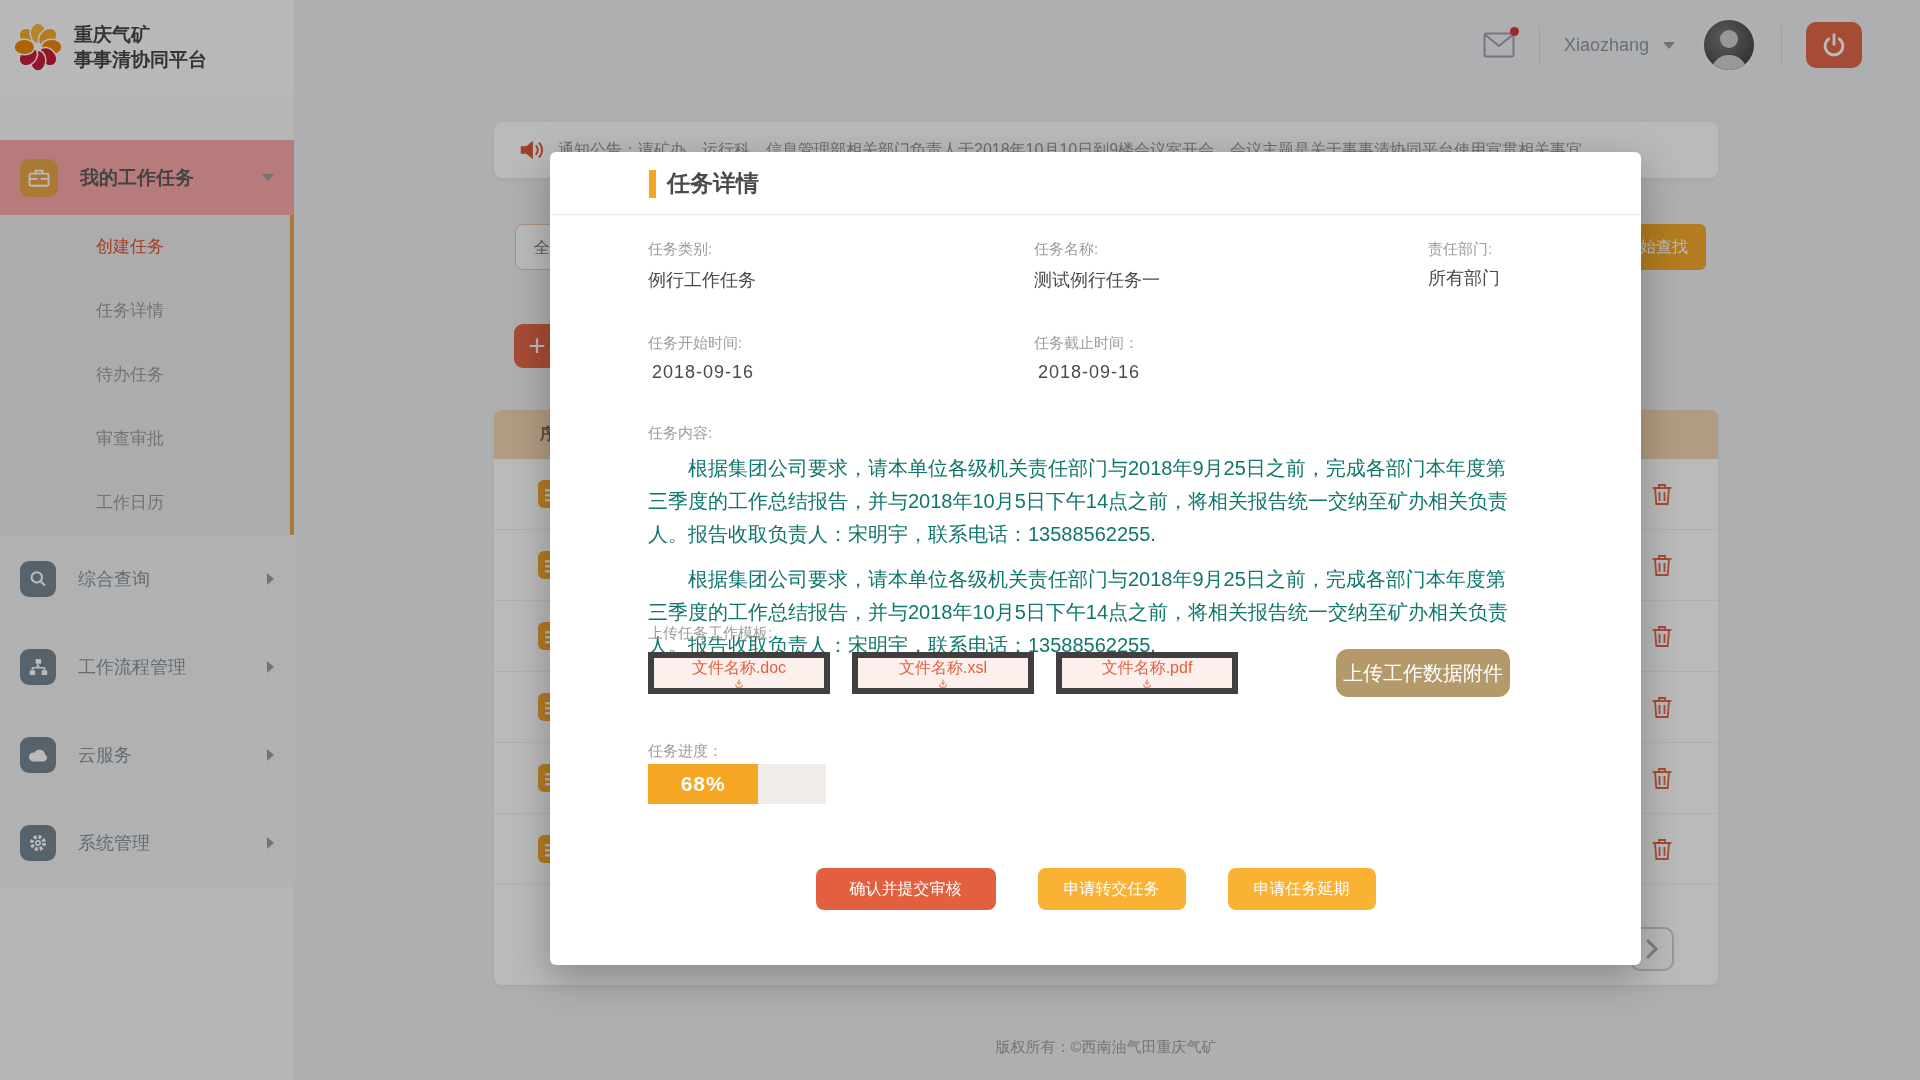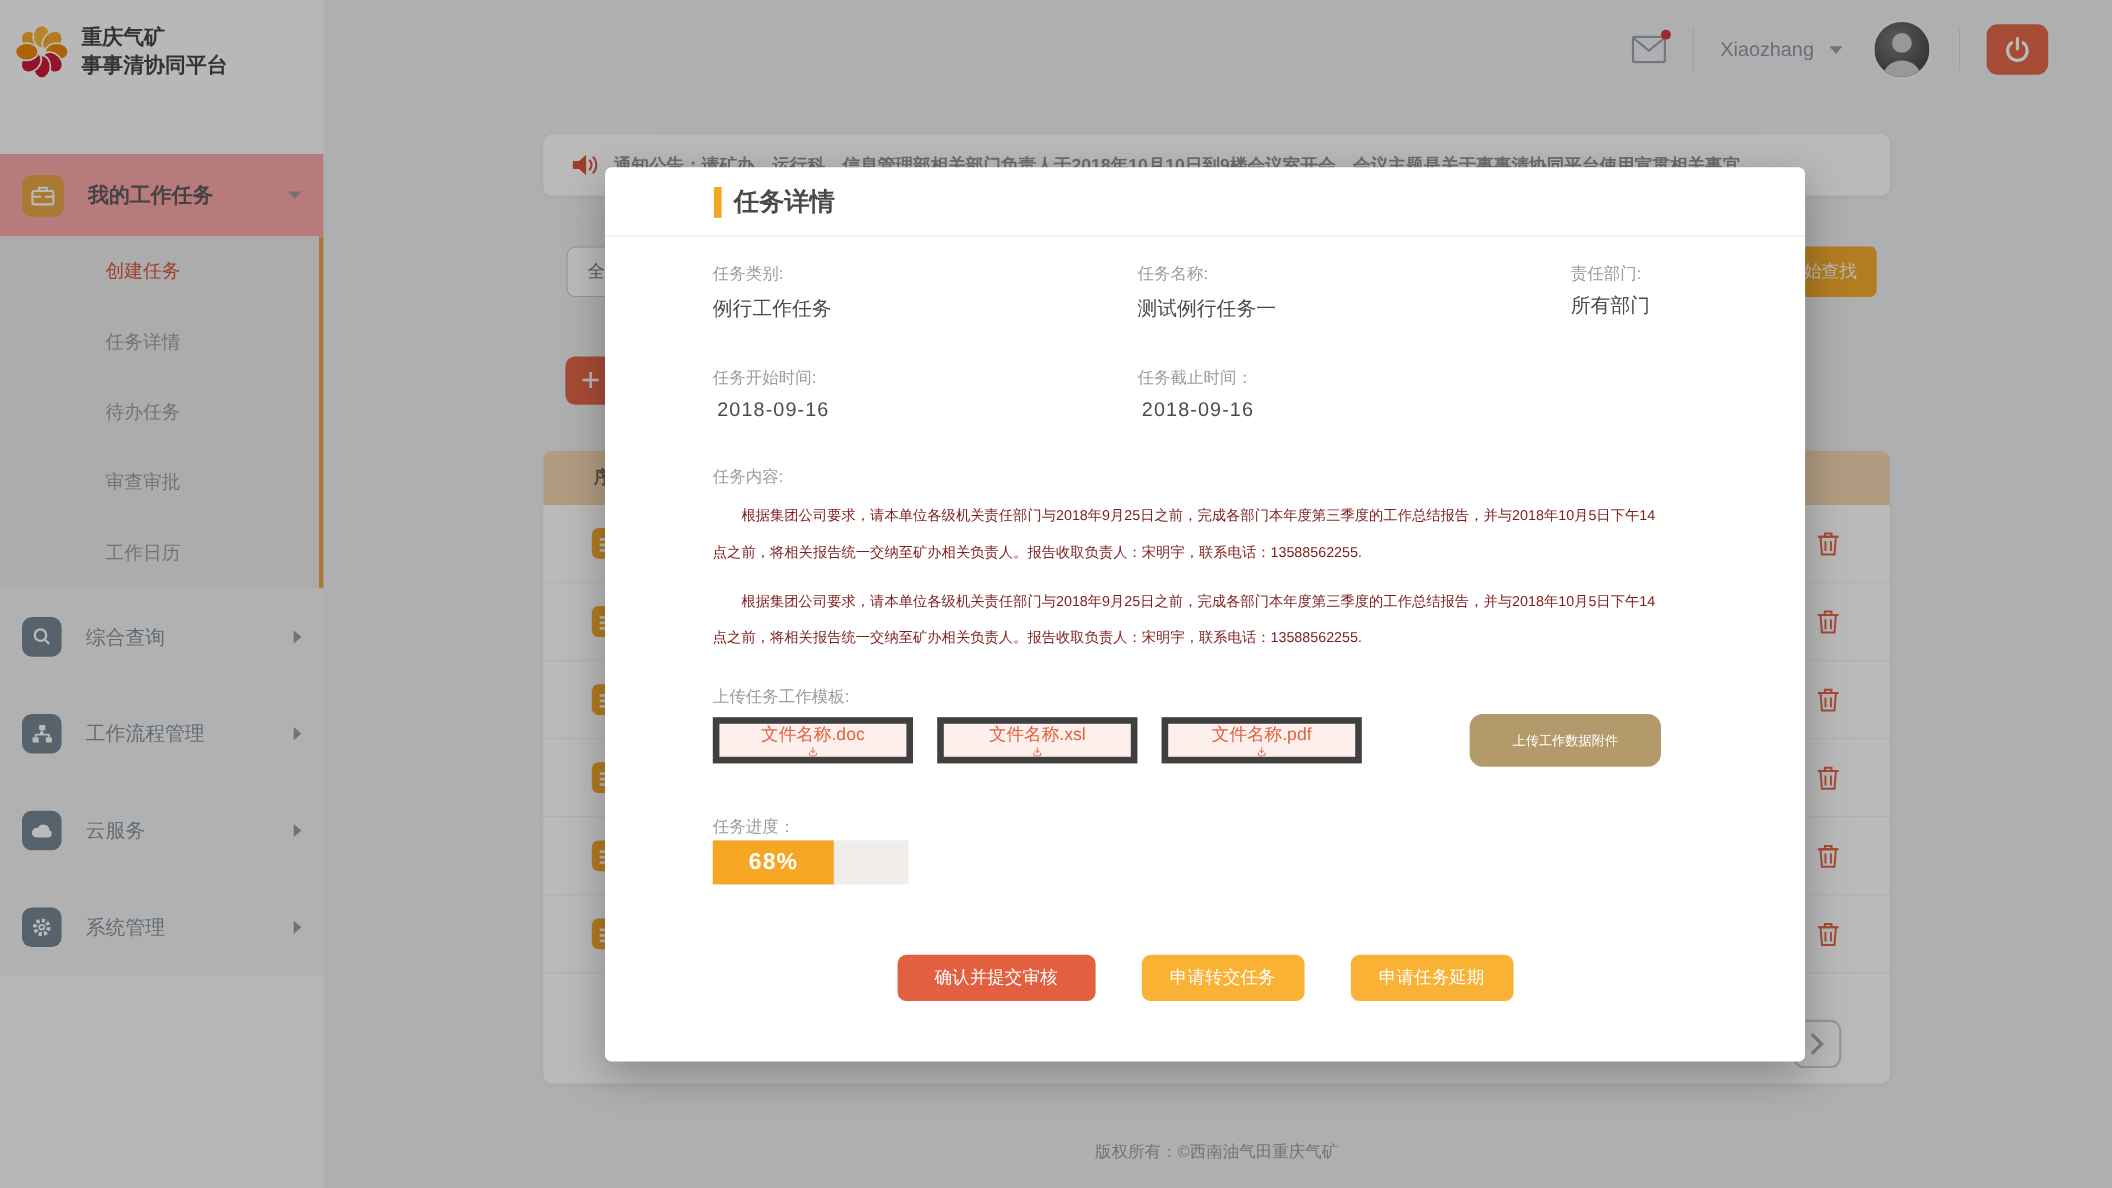--- a/index.html
+++ b/index.html
@@ -31,21 +31,21 @@
   .vdiv{width:1px;height:38px;background:#d8d8d8;margin:0 24px;}
   .username{font-size:18px;color:#8d9397;}
   .u-caret{margin-left:14px;}
   .avatar{width:50px;height:50px;border-radius:50%;overflow:hidden;background:radial-gradient(circle at 40% 35%,#777,#2e2e2e);border:3px solid #f2f2f2;box-sizing:content-box;margin-left:26px;}
   .power-btn{width:56px;height:46px;border-radius:10px;background:#E2603F;display:flex;align-items:center;justify-content:center;cursor:pointer;}
 
   
   .content{position:absolute;left:494px;top:0;width:1224px;height:1080px;}
   .banner{position:absolute;left:0;top:122px;width:1224px;height:56px;background:#fff;border-radius:8px;
           box-shadow:0 2px 6px rgba(0,0,0,.06);display:flex;align-items:center;padding:0 24px;box-sizing:border-box;}
-  .banner-text{margin-left:14px;font-size:16px;color:#8b9398;white-space:nowrap;overflow:hidden;flex:1;font-weight:bold;}
+  .banner-text{margin-left:14px;font-size:16px;color:#8b9398;white-space:nowrap;overflow:hidden;flex:1;}
   .filter-box{position:absolute;left:21px;top:224px;width:180px;height:46px;background:#fff;border:1px solid #f0c0ab;
               border-radius:8px;line-height:46px;padding-left:18px;box-sizing:border-box;font-size:16px;color:#777;}
   .search-btn{position:absolute;left:1112px;top:224px;width:100px;height:46px;background:#F5A623;border:none;border-radius:6px;
               color:#fff;font-size:16px;cursor:pointer;font-family:inherit;}
   .add-btn{position:absolute;left:20px;top:324px;width:46px;height:44px;background:#E2603F;border:none;border-radius:9px;
            color:#fff;font-size:30px;line-height:40px;cursor:pointer;font-family:inherit;}
   .table-card{position:absolute;left:0;top:410px;width:1224px;height:575px;background:#fff;border-radius:8px;box-shadow:0 2px 6px rgba(0,0,0,.06);}
   .thead{height:49px;background:#F2D5AD;border-radius:8px 8px 0 0;display:flex;align-items:center;padding-left:46px;box-sizing:border-box;
          font-size:16px;color:#6e6051;font-weight:bold;}
   .trow{height:71px;border-bottom:1px solid #f1f1f1;display:flex;align-items:center;padding:0 44px;box-sizing:border-box;}
@@ -59,26 +59,26 @@
   .overlay{position:absolute;left:0;top:0;width:1920px;height:1080px;background:rgba(25,28,31,.30);z-index:40;}
   .modal{position:absolute;left:550px;top:152px;width:1091px;height:813px;background:#fff;border-radius:6px;z-index:50;
          box-shadow:0 12px 40px rgba(0,0,0,.28);}
   .m-titlebar{position:absolute;left:99px;top:18px;width:7px;height:28px;background:#F5A623;}
   .m-title{position:absolute;left:117px;top:16px;font-size:23px;font-weight:bold;color:#4a4a4a;}
   .m-divider{position:absolute;left:0;top:62px;width:1091px;height:1px;background:#ececec;}
   .f-label{position:absolute;font-size:15px;color:#9c9c9c;}
   .f-value{position:absolute;font-size:18px;color:#4a4a4a;}
   .f-date{letter-spacing:1px;}
   .m-paras{position:absolute;left:98px;top:300px;width:862px;}
-  .m-paras p{margin:0 0 12px 0;font-size:13px;line-height:33px;color:#7f1d1d;text-indent:2em;}
+  .m-paras p{margin:0 0 12px 0;font-size:20px;line-height:33px;color:#0f766e;text-indent:2em;}
   .chip{position:absolute;top:500px;width:182px;height:42px;background:#fdf0ec;border:6px solid #404040;box-sizing:border-box;
         display:flex;align-items:center;justify-content:space-between;padding:0 14px;cursor:pointer;flex-direction:column;}
   .chip span{font-size:16px;color:#E2603F;}
   .upload-btn{position:absolute;left:786px;top:497px;width:174px;height:48px;background:#B49A6B;border:none;border-radius:12px;
-              color:#fff;font-size:12px;cursor:pointer;font-family:inherit;}
+              color:#fff;font-size:20px;cursor:pointer;font-family:inherit;}
   .progress{position:absolute;left:98px;top:612px;width:178px;height:40px;background:#EFECE9;}
   .progress-fill{width:62%;height:100%;background:#F5A623;display:flex;align-items:center;justify-content:center;
                  color:#fff;font-size:21px;font-weight:bold;letter-spacing:1px;}
   .m-actions{position:absolute;left:0;top:716px;width:1091px;display:flex;justify-content:center;gap:42px;}
   .m-btn{height:42px;border:none;border-radius:8px;color:#fff;font-size:16px;cursor:pointer;font-family:inherit;padding:0 26px;}
   .m-btn.red{background:#E2603F;padding:0 34px;}
   .m-btn.amber{background:#F9B234;}
 </style>
 </head>
 <body>

